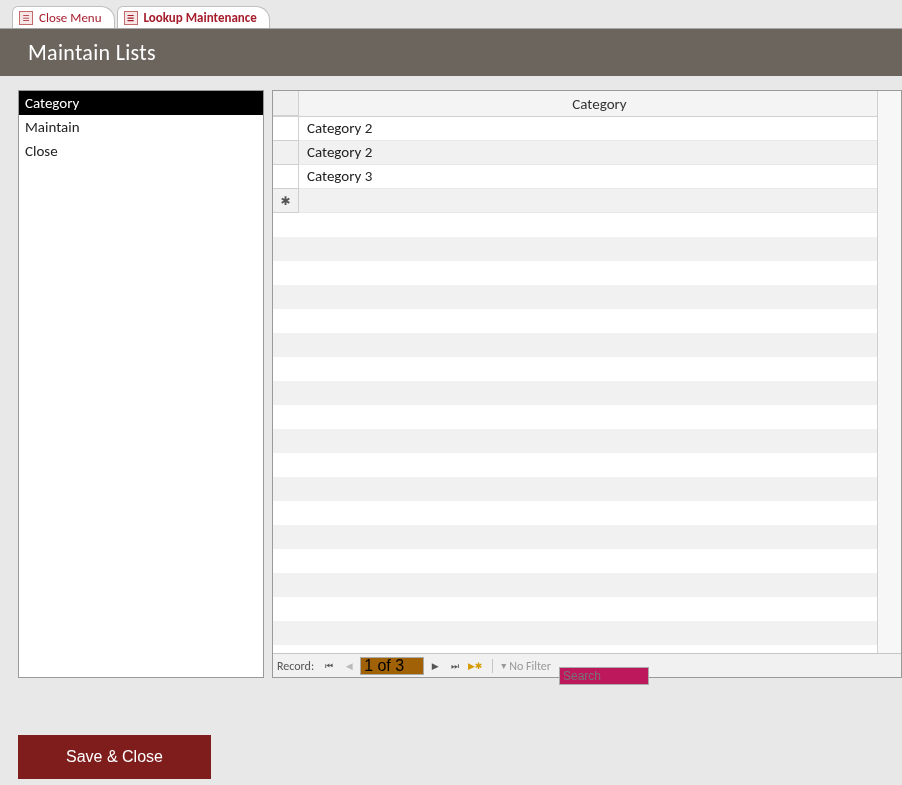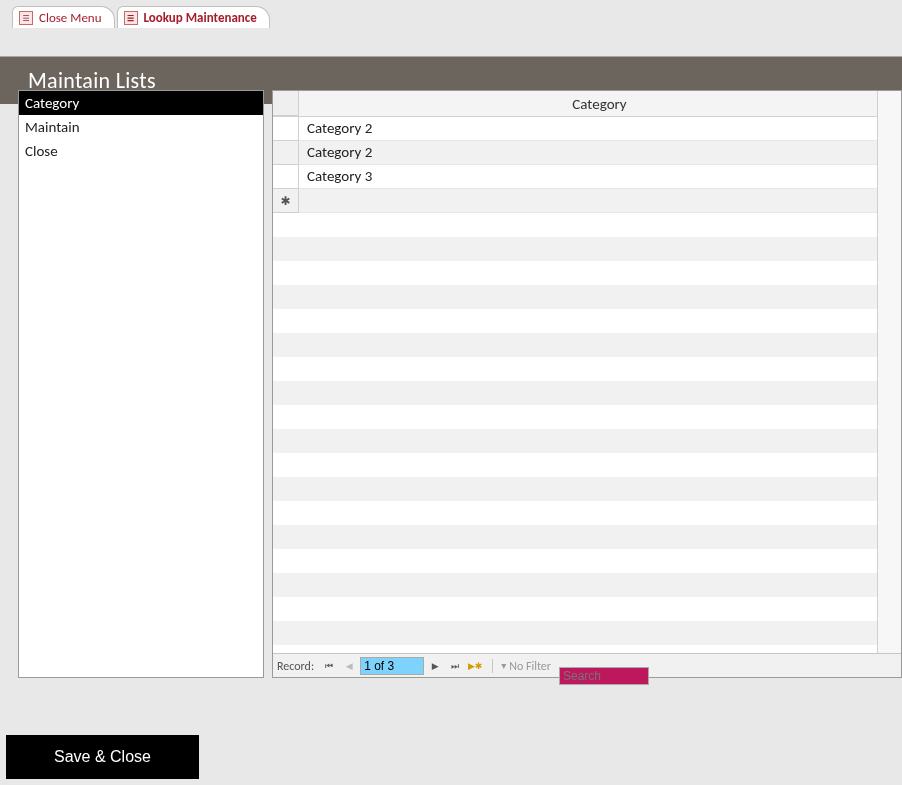--- a/index.html
+++ b/index.html
@@ -48,21 +48,20 @@
       background: #6c655e;
       height: 48px;
       display: flex;
       align-items: center;
       padding-left: 28px;
       color: #fff;
       font-size: 22px;
       font-weight: 300;
       letter-spacing: 0.3px;
       border-top: 1px solid #a6a6a6;
-      margin-top: 28px;
     }
     .content-area {
       position: absolute;
       top: 90px;
       left: 18px;
       right: 0;
       height: 588px;
       display: flex;
       gap: 8px;
     }
@@ -173,23 +172,23 @@
       display: flex; align-items: center; justify-content:center;
       font-size: 9px;
       color: #555;
       cursor: pointer;
       border: 1px solid transparent;
     }
     .nav-btn.disabled { color:#bbb; cursor:default; }
     .record-input {
       width: 64px; height: 18px;
       border: 1px solid #aaa;
-      font-size: 12px;
+      font-size: 16px;
       padding: 0 3px;
-      background:#7dd3fc;
+      background:#a16207;
     }
     .filter-box {
       display:flex; align-items:center; gap:3px;
       margin: 0 6px;
       color:#999;
       border-left:1px solid #c6c6c6;
       padding-left:8px;
     }
     .search-box {
       width: 90px; height: 18px;
@@ -198,25 +197,25 @@
       padding: 0 3px;
       background:#be185d;
       margin-top:21px;
     }
     .fade-col {
       position:absolute; right:0; top:0; bottom:24px; width:24px;
       background:#f7f7f7; border-left:1px solid #d0d0d0;
     }
     .save-btn {
       position: absolute;
-      left: 6px;
+      left: 18px;
       top: 735px;
       width: 193px;
       height: 44px;
-      background: #000000;
+      background: #7f1d1d;
       color: #fff;
       font-size: 16px;
       display: flex;
       align-items: center;
       justify-content: center;
       cursor: pointer;
       border: none;
     }
     .bgrows{flex:1; background:repeating-linear-gradient(#fff,#fff 24px,#f1f1f1 24px,#f1f1f1 48px);}
   </style>

